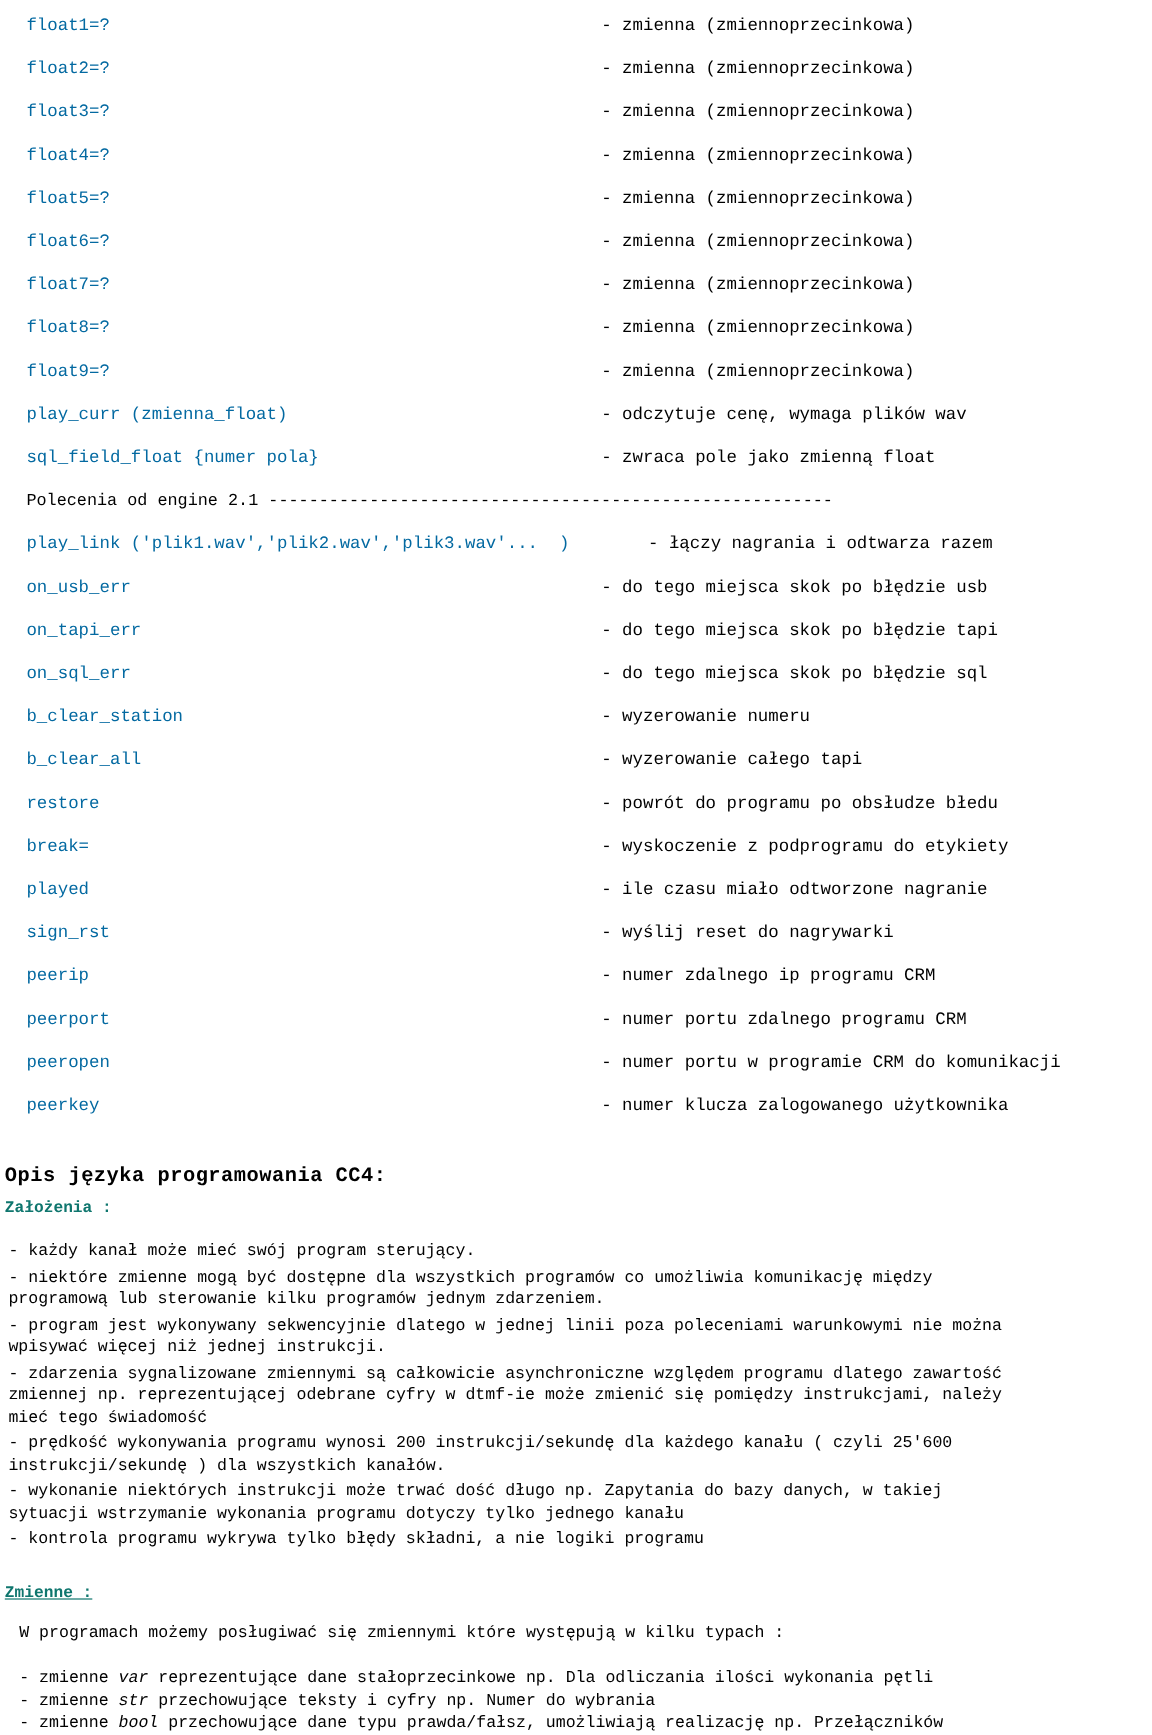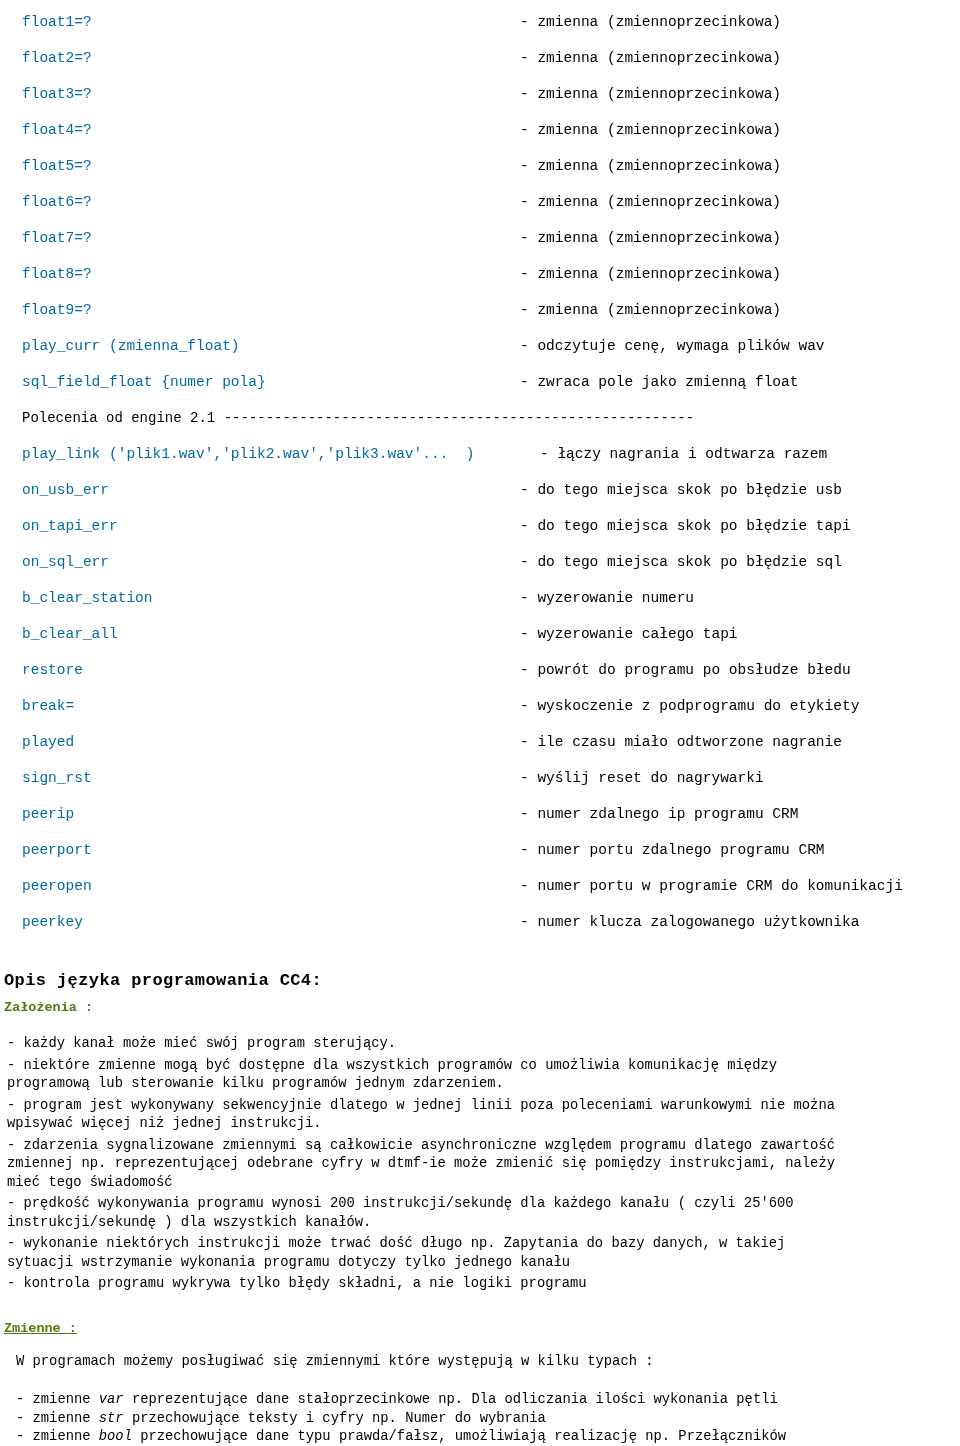--- a/index.html
+++ b/index.html
@@ -28,21 +28,21 @@
   }
   .cmd-name {
     position: absolute;
     left: 22px;
     top: 0;
     color: #0369a1;
     white-space: pre;
   }
   .cmd-desc {
     position: absolute;
-    left: 520px;
+    left: 501px;
     top: 0;
     color: #000000;
     white-space: pre;
   }
   .cmd-desc.indented {
     left: 540px;
     text-align: right;
   }
 
   
@@ -71,21 +71,21 @@
     font-size: 17px;
     line-height: 30px;
     color: #000000;
     letter-spacing: 0.4px;
     white-space: pre;
   }
   .doc-subheading {
     font-weight: bold;
     font-size: 13.5px;
     line-height: 24px;
-    color: #4d7c0f;
+    color: #0f766e;
     white-space: pre;
   }
   .doc-subheading.underlined {
     text-decoration: underline;
   }
   .prose-line {
     font-size: 13.8px;
     line-height: 18.5px;
     color: #000000;
     white-space: pre-wrap;

